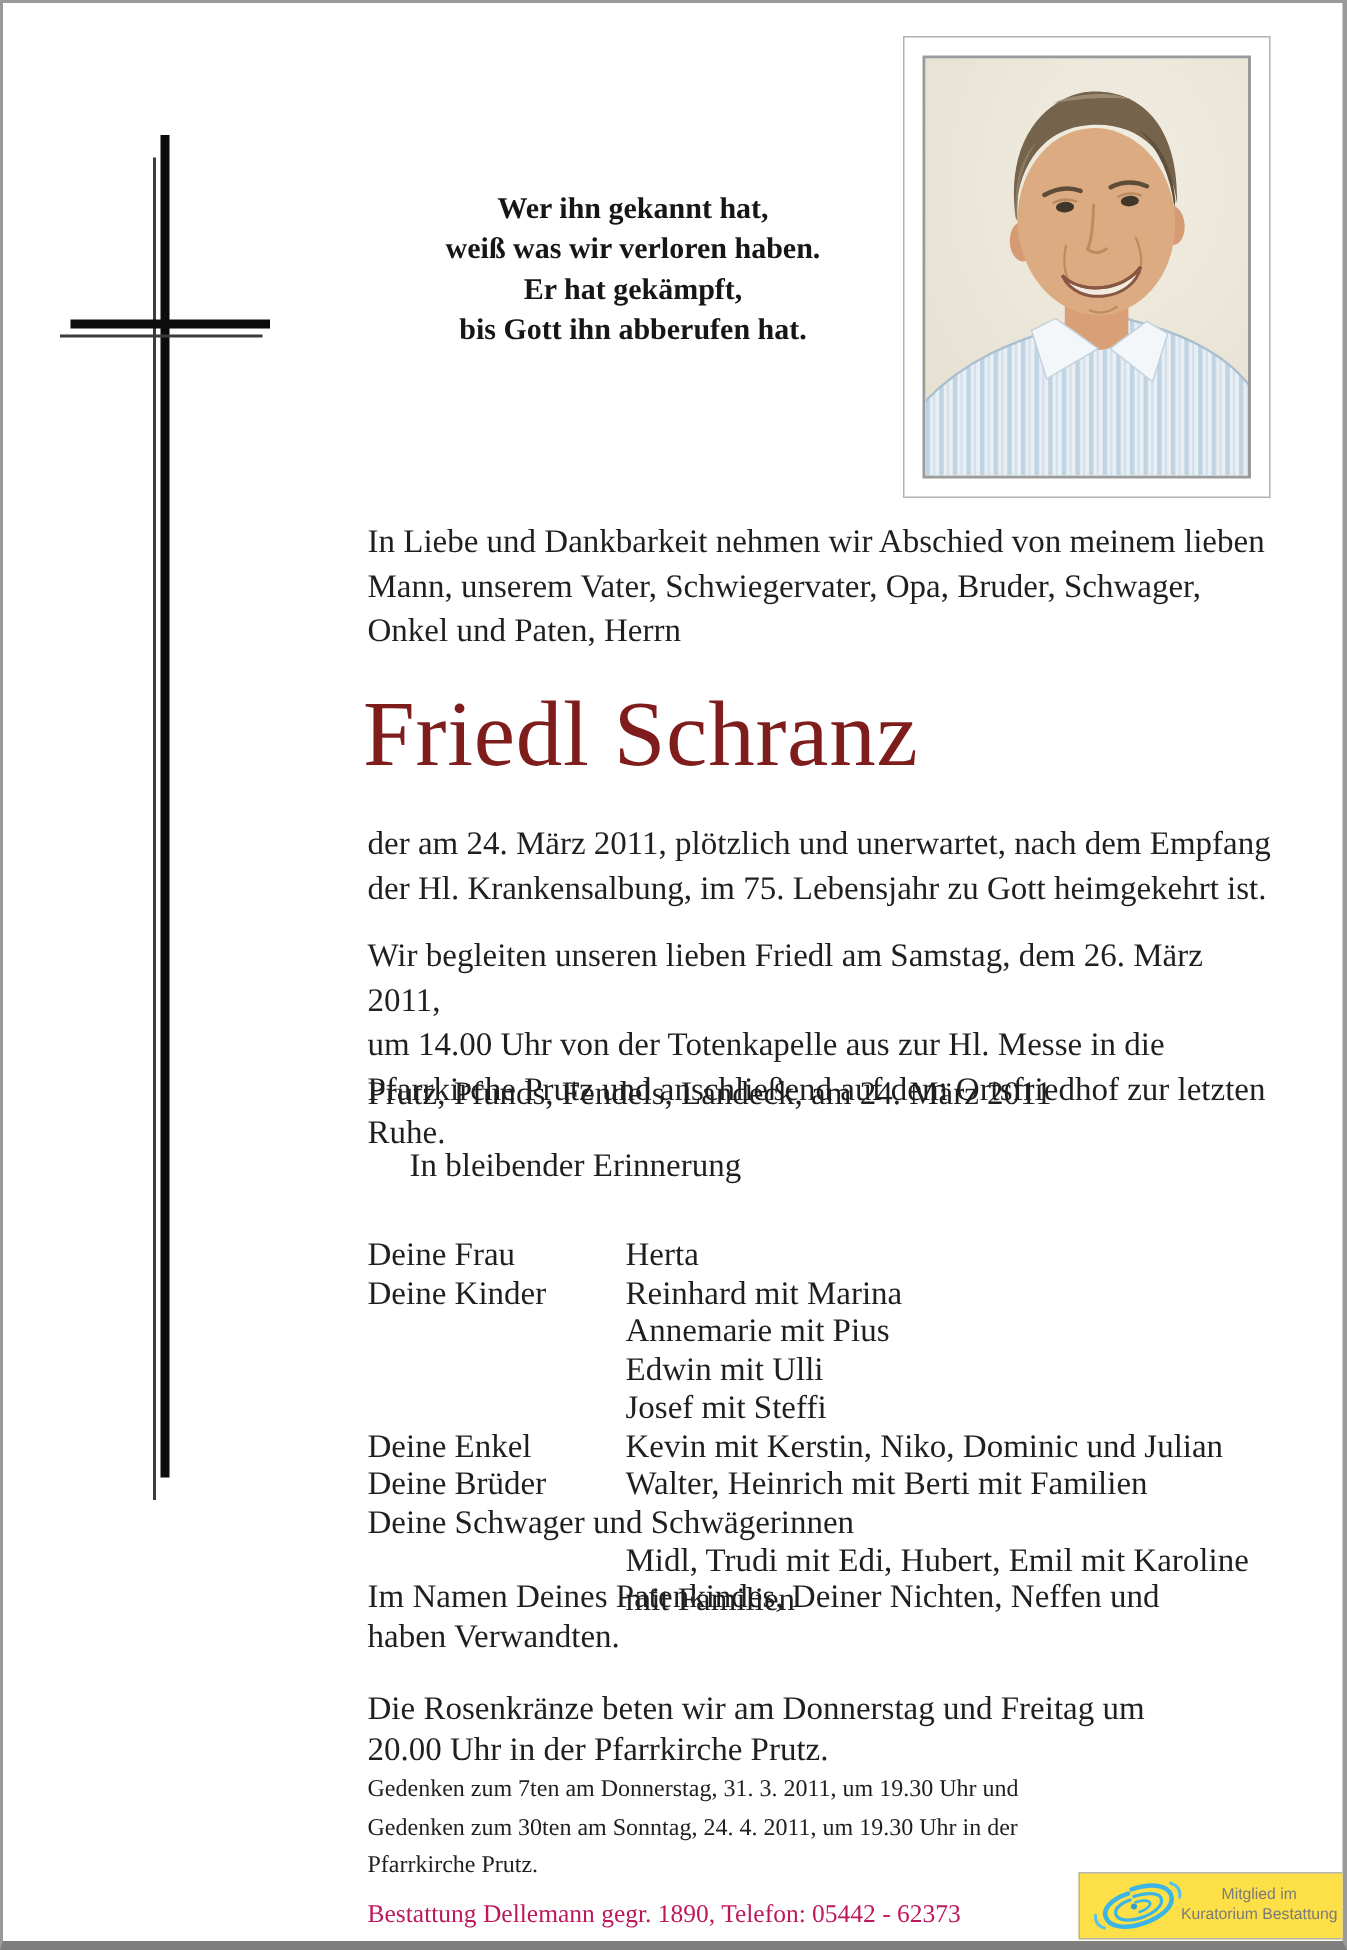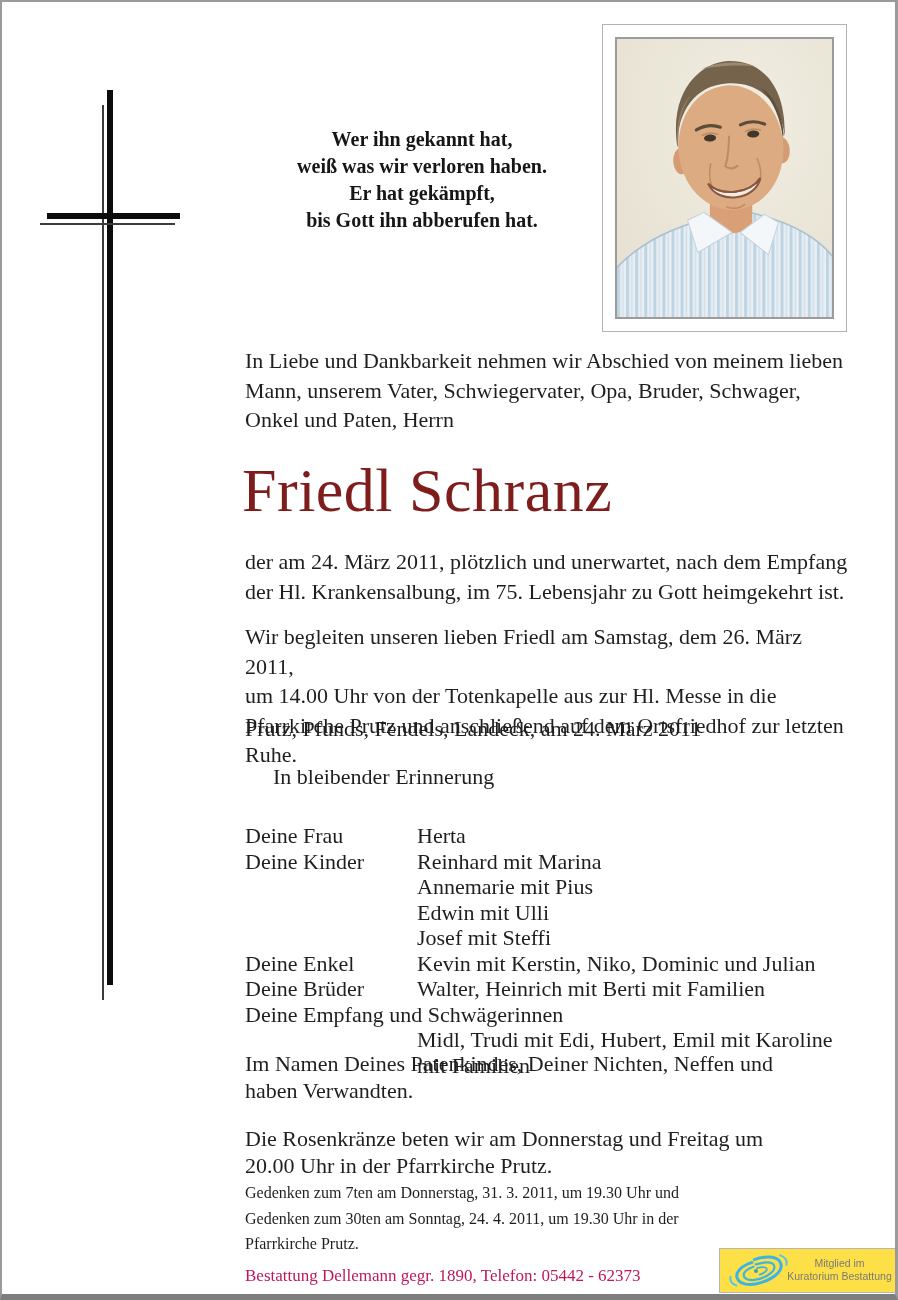--- a/index.html
+++ b/index.html
@@ -192,21 +192,21 @@
     </div>
       <div class="fam-row">
       <div class="fam-label">Deine Enkel</div>
       <div class="fam-value">Kevin mit Kerstin, Niko, Dominic und Julian</div>
     </div>
       <div class="fam-row">
       <div class="fam-label">Deine Brüder</div>
       <div class="fam-value">Walter, Heinrich mit Berti mit Familien</div>
     </div>
       <div class="fam-row">
-      <div class="fam-label">Deine Empfang und Schwägerinnen</div>
+      <div class="fam-label">Deine Schwager und Schwägerinnen</div>
       <div class="fam-value"></div>
     </div>
       <div class="fam-row">
       <div class="fam-label"></div>
       <div class="fam-value">Midl, Trudi mit Edi, Hubert, Emil mit Karoline</div>
     </div>
       <div class="fam-row">
       <div class="fam-label"></div>
       <div class="fam-value">mit Familien</div>
     </div>

